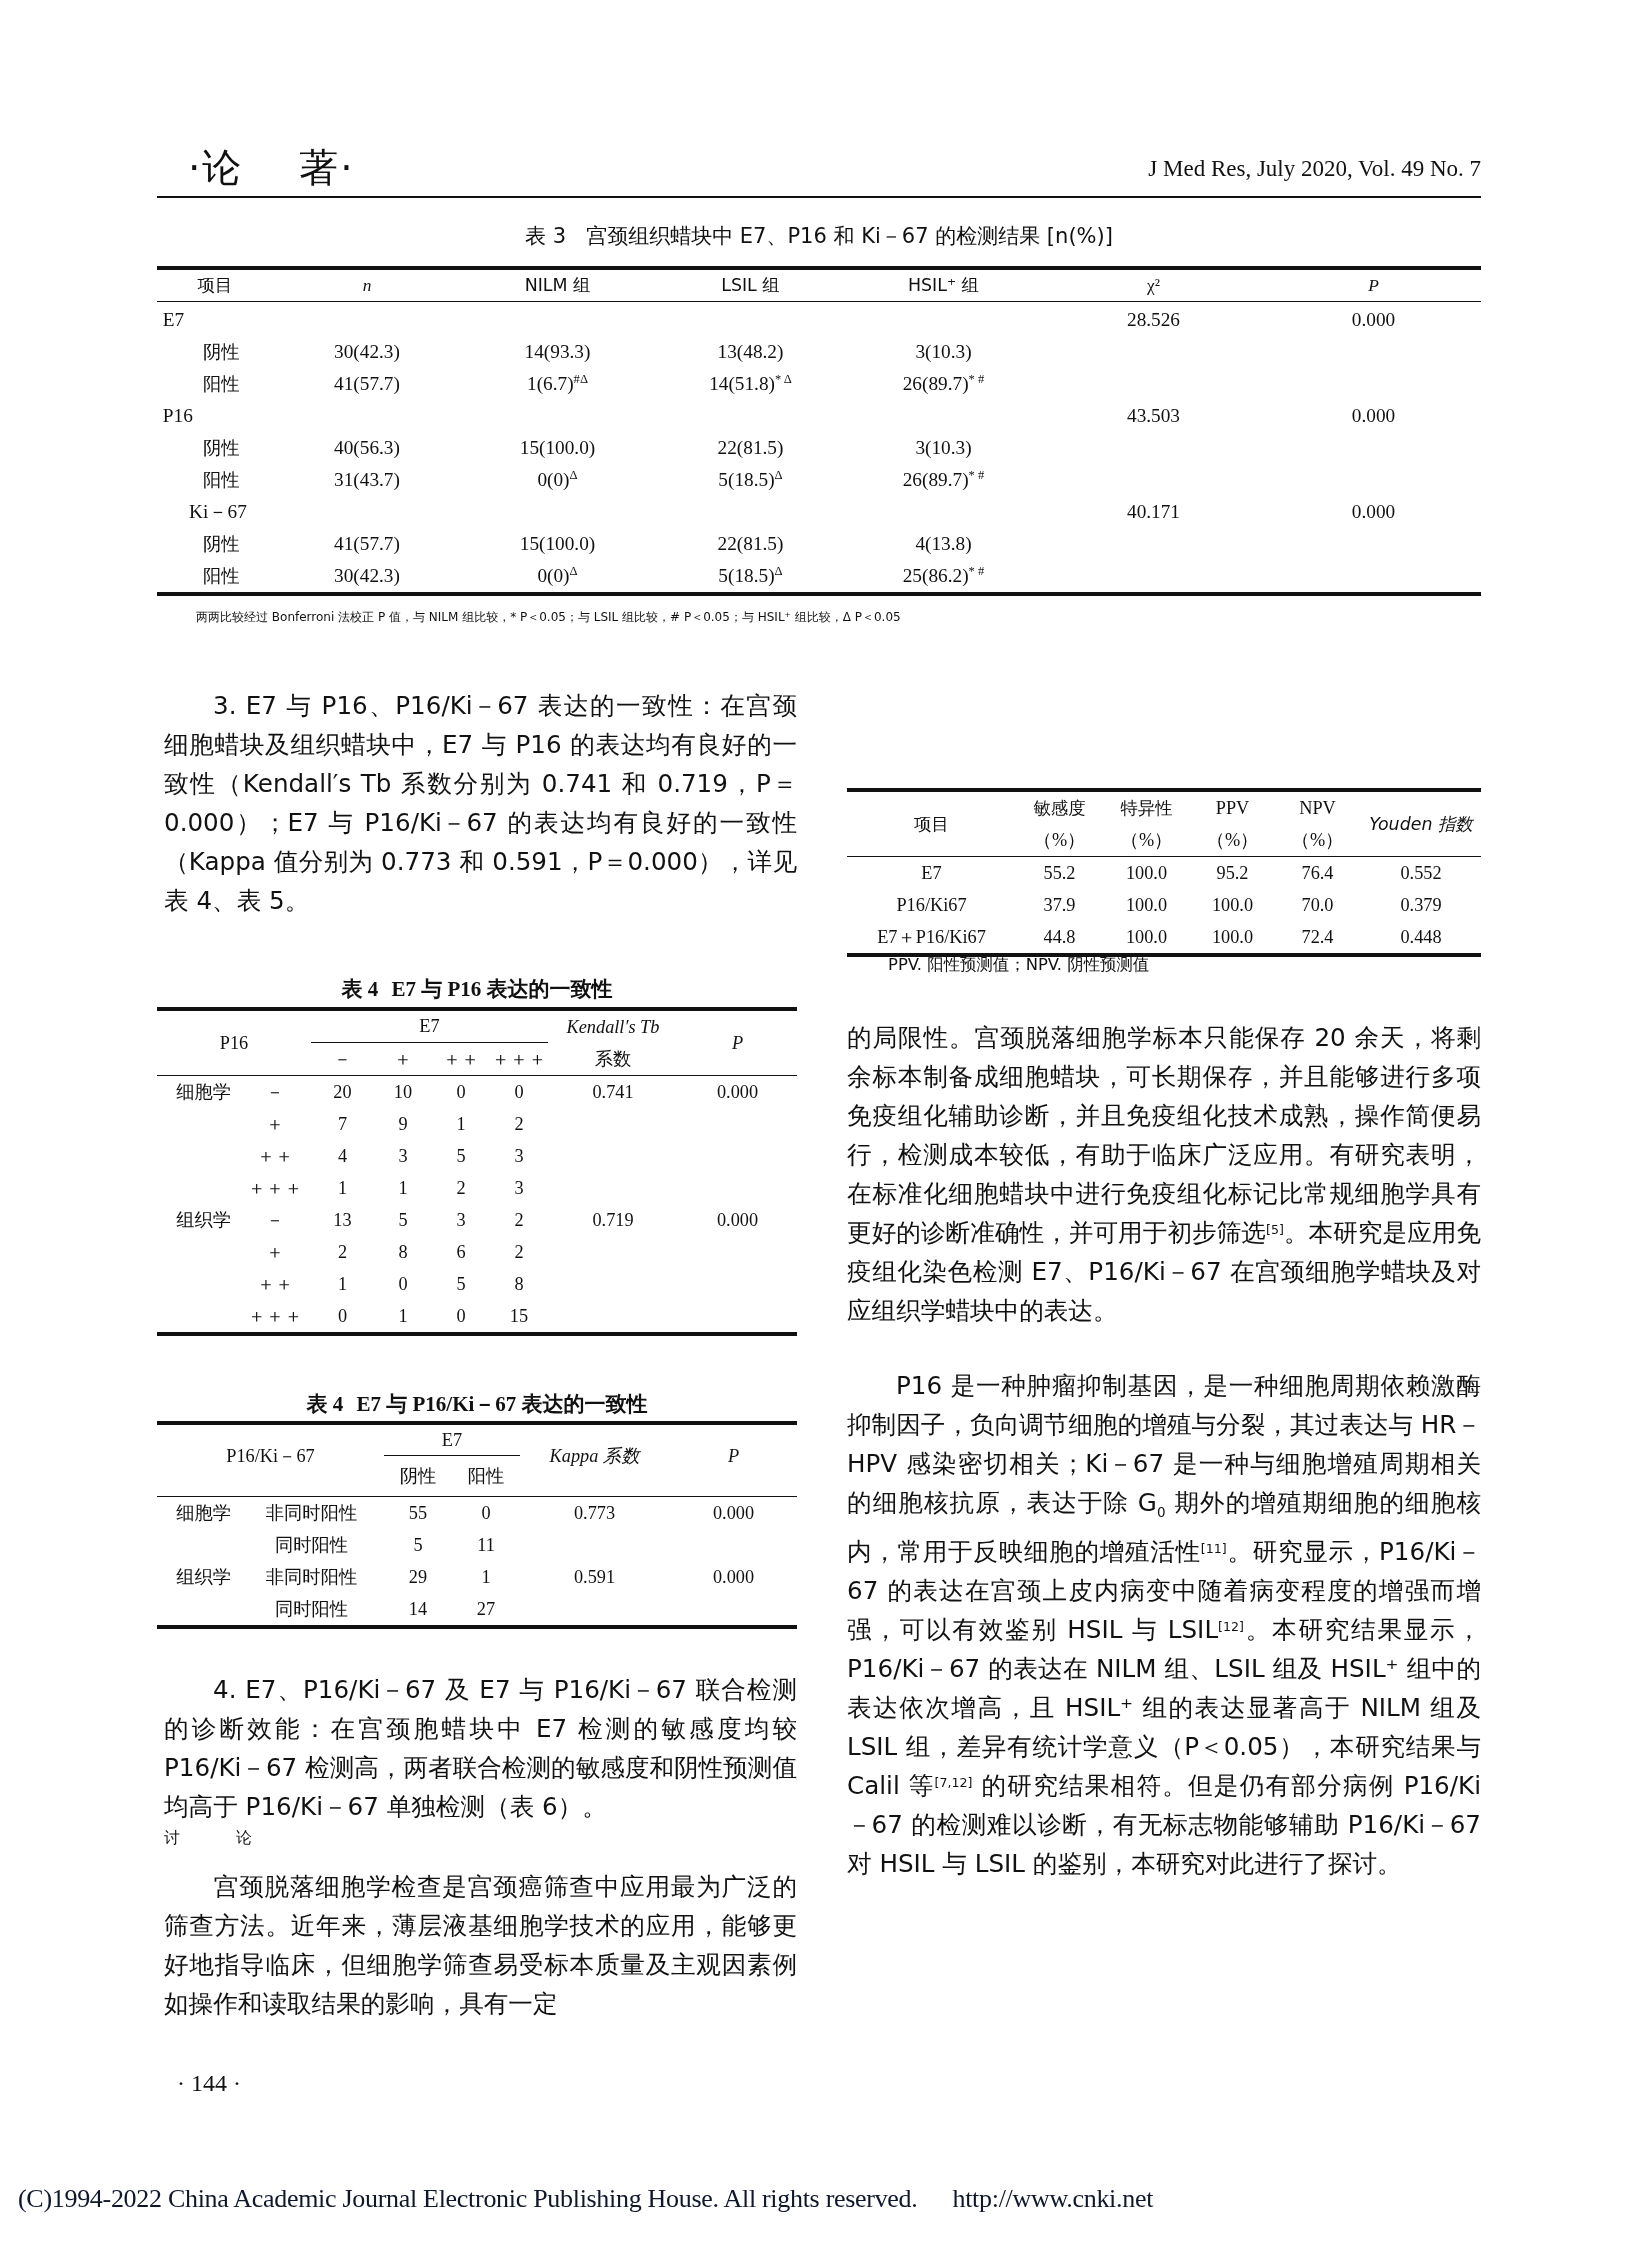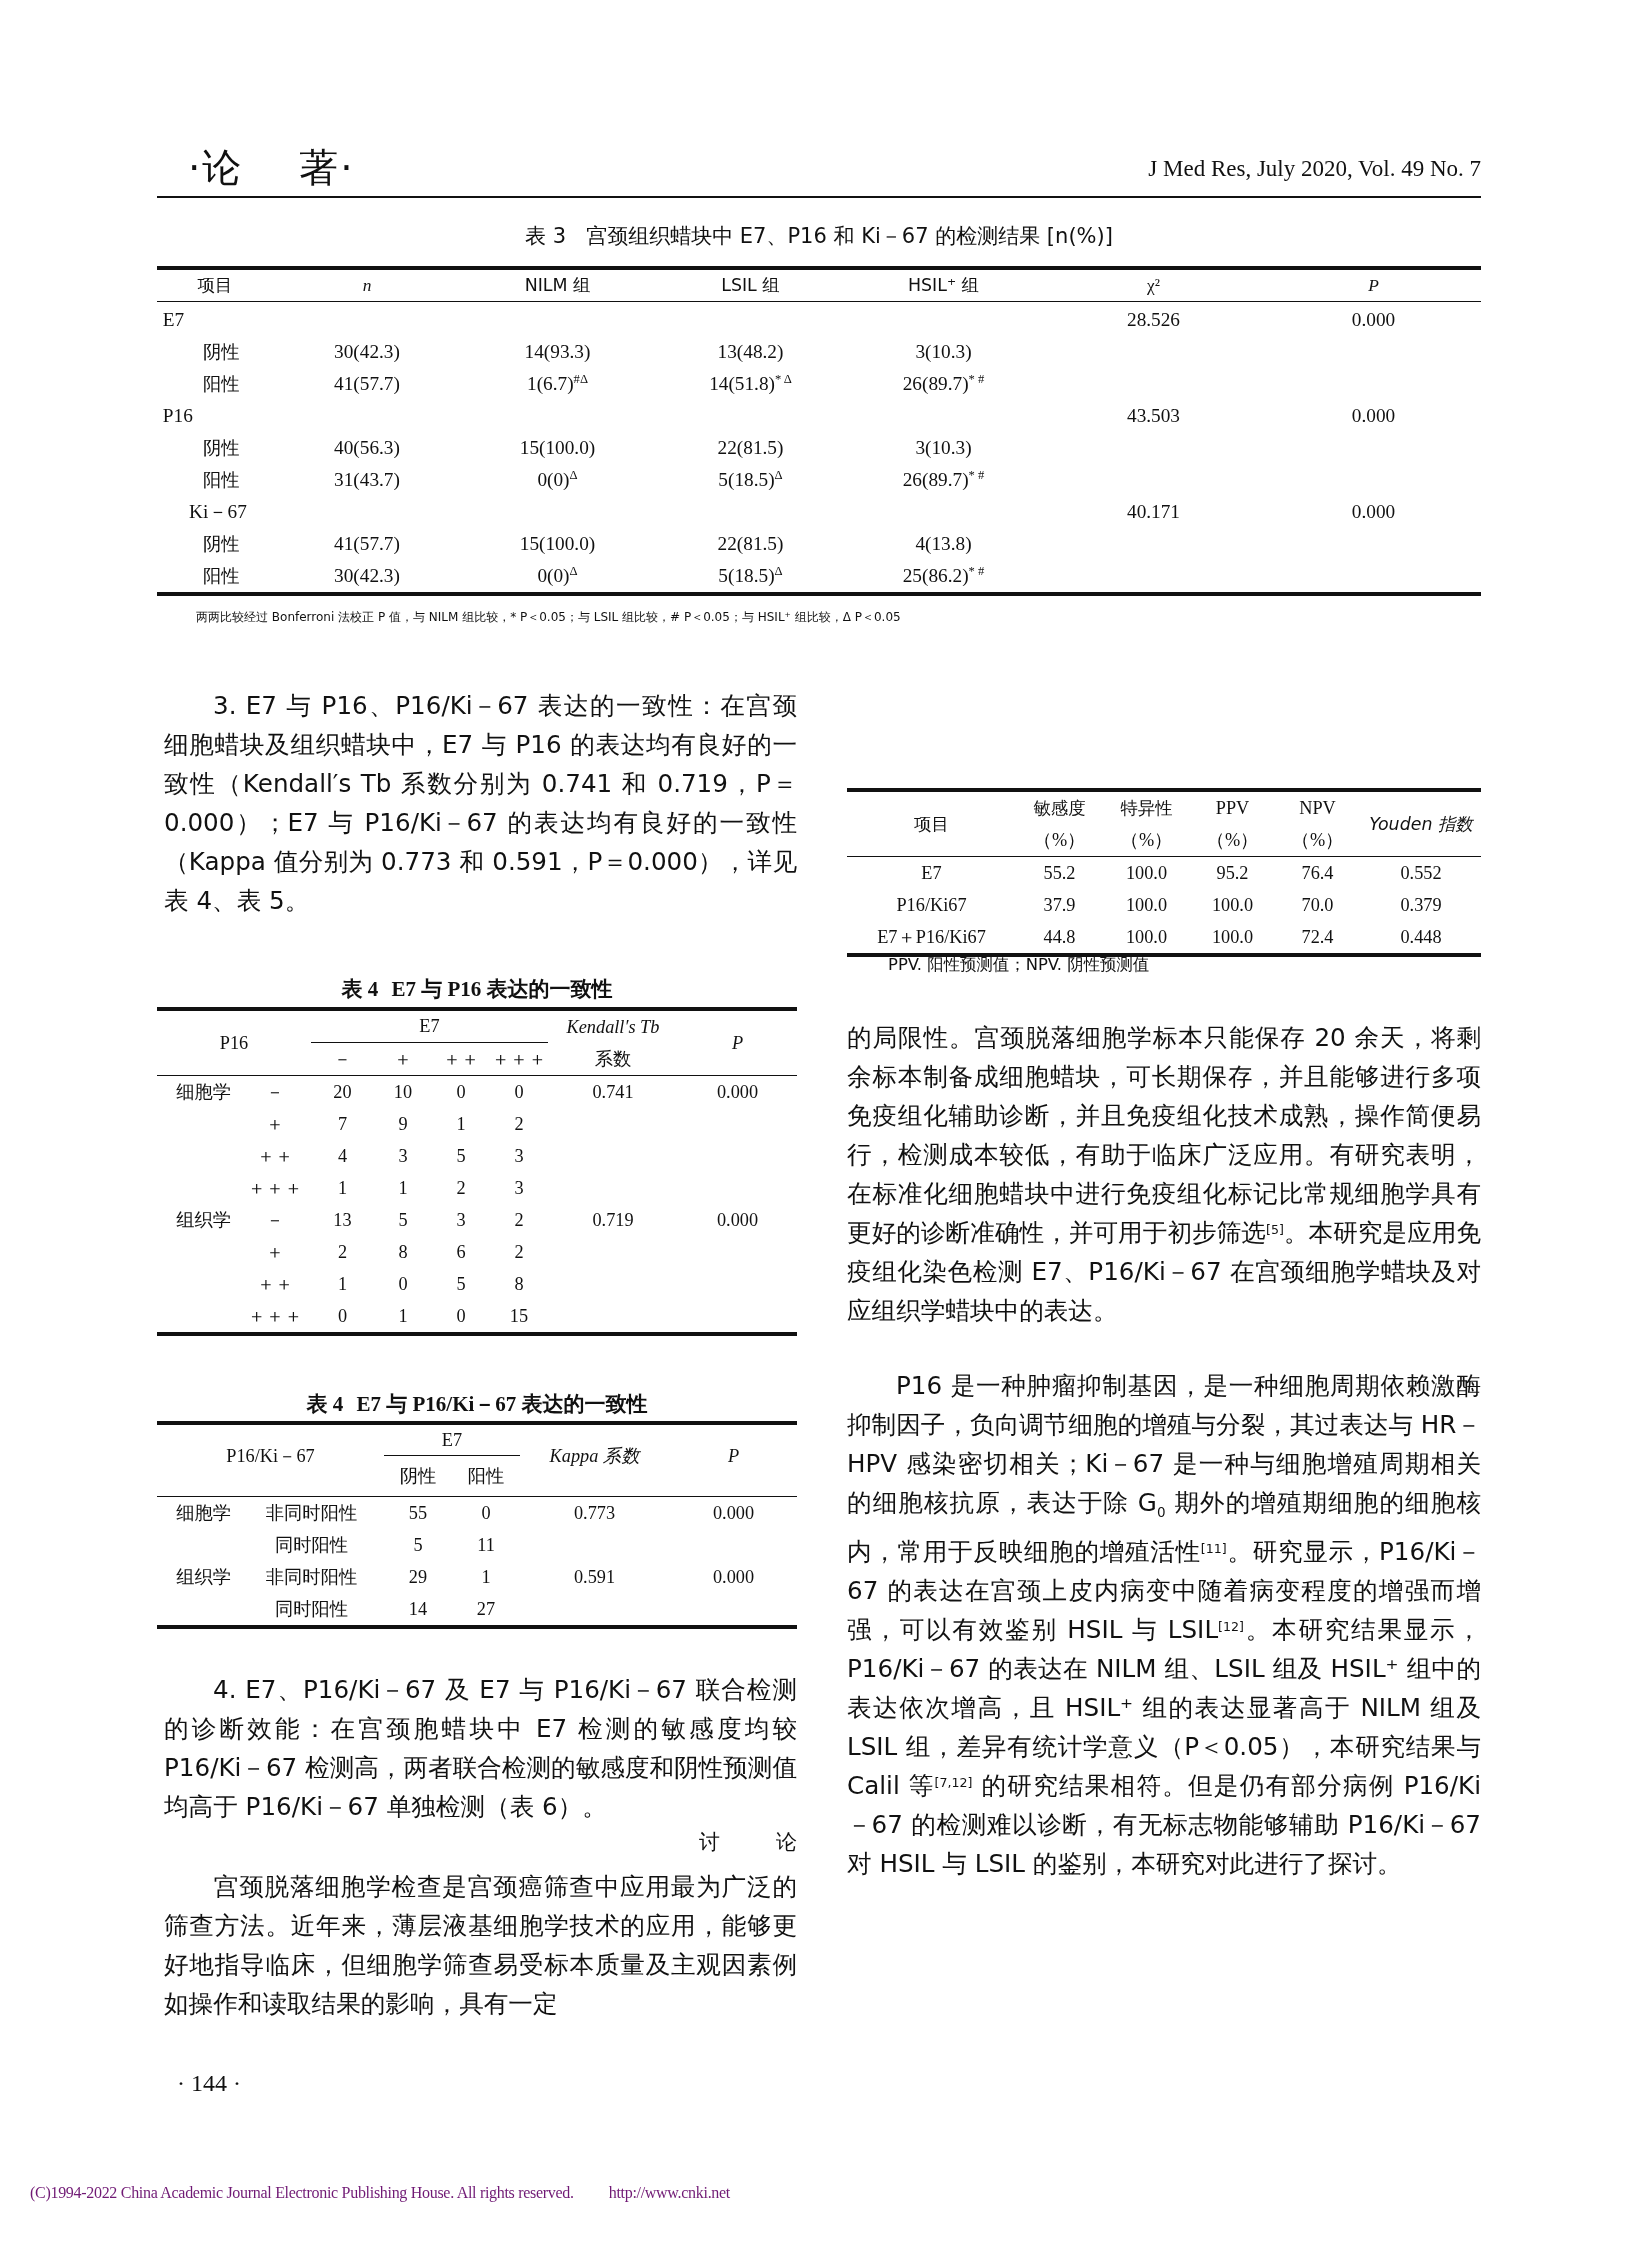--- a/index.html
+++ b/index.html
@@ -29,21 +29,21 @@
   .it { font-style: italic; }
 
   .t3note { left: 196px; top: 609px; font-size: 12px; font-family: "DejaVu Sans", sans-serif; }
 
   
   .para { font-size: 24.6px; line-height: 39px; text-align: justify; font-family: "DejaVu Sans", sans-serif; }
   .para .ind { display: inline-block; width: 49px; }
   .col-left { left: 164px; width: 633px; }
   .col-right { left: 847px; width: 634px; }
 
-  .heading-center { text-align: right; font-size: 21px; font-family: "DejaVu Sans", sans-serif; }
+  .heading-center { text-align: left; font-size: 16px; font-family: "DejaVu Sans", sans-serif; }
   .heading-center .gap { display: inline-block; width: 56px; }
 
   
   .t4wrap { left: 157px; top: 1007px; width: 640px; }
   .t4grid { display: grid; grid-template-columns: 82px 72px 63px 58px 58px 58px 130px 119px; font-family: "Liberation Serif", serif; font-size: 18.3px; }
   .t4grid div { text-align: center; height: 32px; line-height: 32px; }
   .t4grid .cn { font-family: "DejaVu Sans", sans-serif; font-size: 18.3px; text-align: left; padding-left: 19.3px; }
 
   
   .t5wrap { left: 157px; top: 1421px; width: 640px; }
@@ -53,21 +53,21 @@
   .t5grid .cnl { font-family: "DejaVu Sans", sans-serif; font-size: 18.3px; text-align: left; padding-left: 19.3px; }
 
   
   .t6wrap { left: 847px; top: 788px; width: 634px; }
   .t6grid { display: grid; grid-template-columns: 169px 87px 87px 85px 85px 122px; font-family: "Liberation Serif", serif; font-size: 18.3px; }
   .t6grid div { text-align: center; height: 32px; line-height: 32px; }
   .t6grid .cn { font-family: "DejaVu Sans", sans-serif; font-size: 17.4px; }
   .t6note { left: 888px; top: 954px; font-size: 16.4px; font-family: "DejaVu Sans", sans-serif; }
 
   .pageno { left: 177px; top: 2070px; font-size: 24px; font-family: "Liberation Serif", serif; }
-  .copyright { left: 30px; top: 2184px; font-size: 16px; color: #701a75; font-family: "Liberation Serif", serif; letter-spacing: -0.3px; }
+  .copyright { left: 18px; top: 2184px; font-size: 26px; color: #0f172a; font-family: "Liberation Serif", serif; letter-spacing: -0.3px; }
   .copyright .url { margin-left: 35px; }
   .overline { border-bottom: 1.4px solid #111; }
 </style>
 </head>
 <body>
 
 <div class="abs hdr-left">·<span>论</span><span class="gap"></span><span>著</span>·</div>
 <div class="abs hdr-right">J Med Res, July 2020, Vol. 49 No. 7</div>
 <div class="abs hdr-rule"></div>
 

